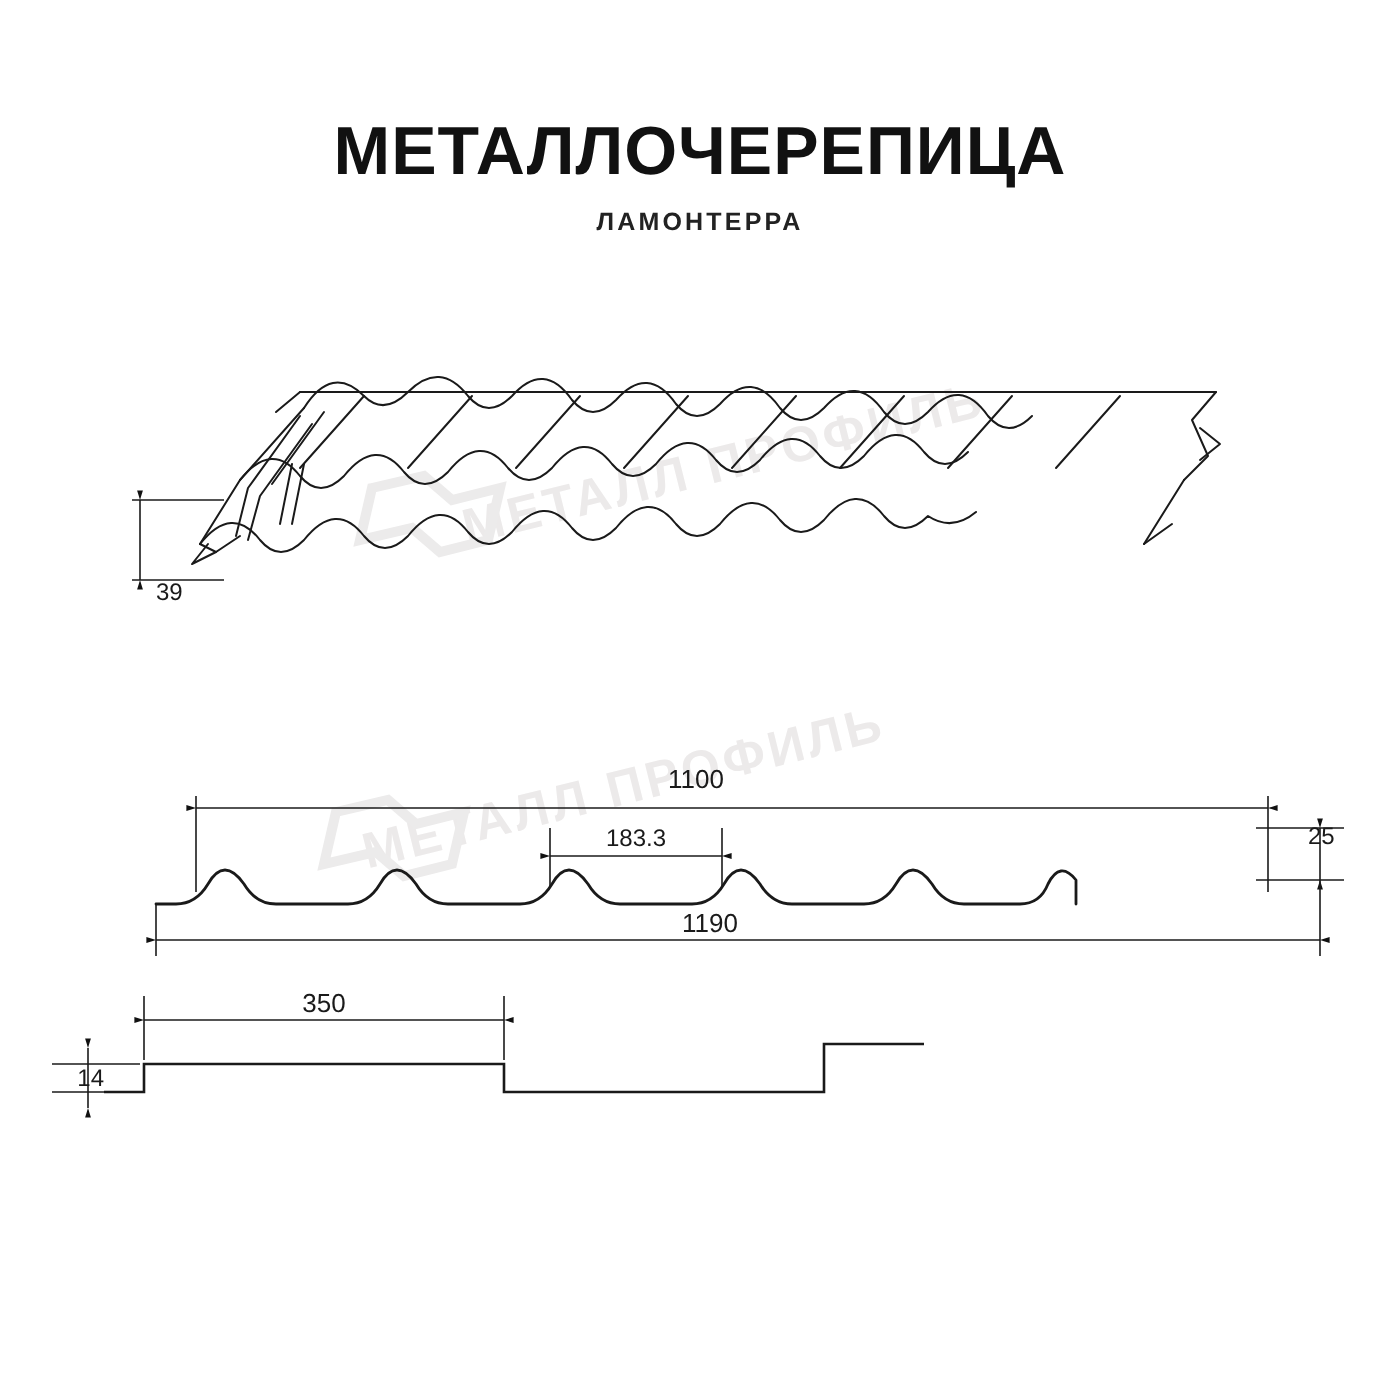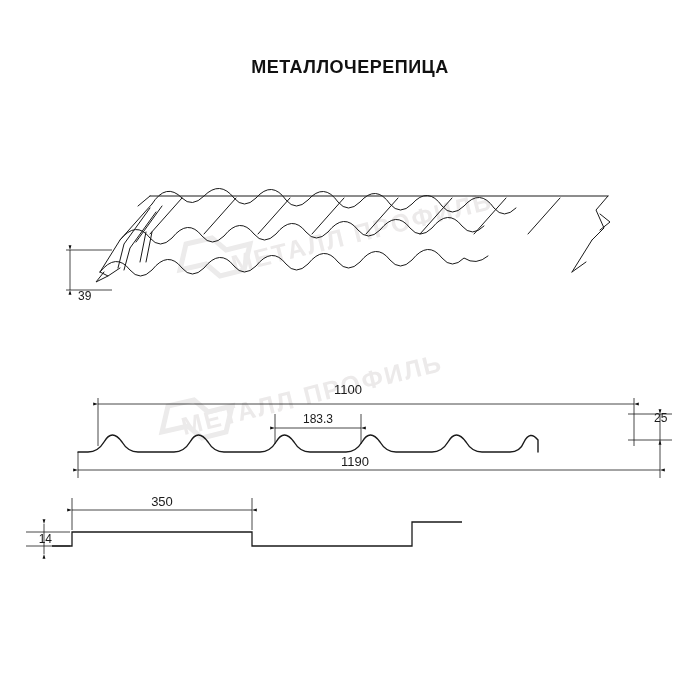--- a/index.html
+++ b/index.html
@@ -22,21 +22,21 @@
     height: 700px;
   }
   .title-block {
     position: absolute;
     left: 0;
     top: 58px;
     width: 700px;
     text-align: center;
   }
   .title {
-    font-size: 18px;
+    font-size: 34px;
     font-weight: bold;
     letter-spacing: 0.5px;
     color: #111111;
     line-height: 1.1;
   }
   .subtitle {
     margin-top: 9px;
     font-size: 12.5px;
     font-weight: bold;
     letter-spacing: 1.6px;
@@ -71,20 +71,21 @@
     transform: rotate(-14deg);
   }
 </style>
 </head>
 <body>
 
 <div class="page">
 
   <div class="title-block">
     <div class="title">МЕТАЛЛОЧЕРЕПИЦА</div>
+    <div class="subtitle">ЛАМОНТЕРРА</div>
   </div>
 
   <div class="wm wm1">МЕТАЛЛ ПРОФИЛЬ</div>
   <div class="wm wm2">МЕТАЛЛ ПРОФИЛЬ</div>
 
   <svg class="drawing" viewBox="0 0 700 700" xmlns="http://www.w3.org/2000/svg">
     <defs>
       <marker id="arrS" markerWidth="10" markerHeight="10" refX="6" refY="3" orient="auto" markerUnits="strokeWidth">
         <path d="M6,3 L0,1.2 L0,4.8 z" fill="#111"></path>
       </marker>

